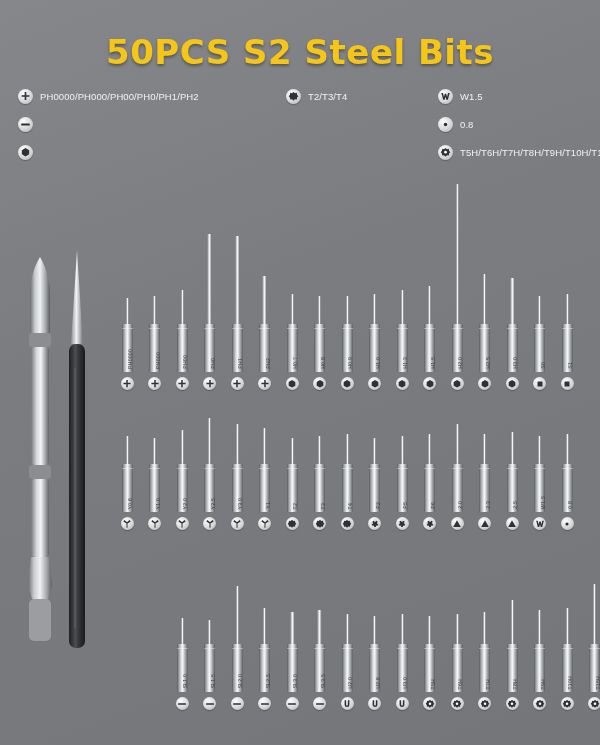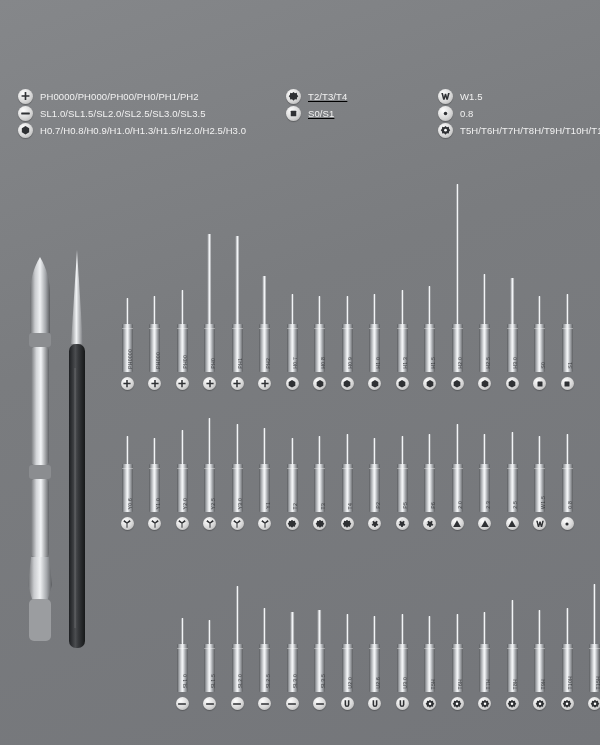--- a/index.html
+++ b/index.html
@@ -42,24 +42,24 @@
     position: absolute;
     top: 88px;
     left: 18px;
     width: 564px;
     display: flex;
     gap: 0px;
   }
   .legend-col {
     display: flex;
     flex-direction: column;
-    gap: 0;
+    gap: 11px;
   }
   .legend-col.c1 { width: 268px; }
-  .legend-col.c2 { width: 152px; text-decoration: underline; }
+  .legend-col.c2 { width: 152px; }
   .legend-col.c3 { width: 144px; }
   .legend-row {
     display: flex;
     align-items: center;
     gap: 7px;
     height: 17px;
   }
   .legend-label {
     color: #f2f2f2;
     font-size: 9.5px;
@@ -151,64 +151,55 @@
   .chip.small {
     width: 13px;
     height: 13px;
   }
 </style>
 </head>
 <body>
 
 <div class="page">
 
+  <div class="title">50PCS S2 Steel Bits</div>
 
   <div class="legend">
     <div class="legend-col c1">
         <div class="legend-row">
           <span class="chip">
             <svg width="11" height="11" viewBox="0 0 12 12">
               <path d="M5.1 1.2h1.8v3.4l3.4 0v1.8l-3.4 0v3.4H5.1V6.4l-3.4 0V4.6l3.4 0z" fill="#2f3134"></path>
             </svg>
           </span>
           <span class="legend-label">PH0000/PH000/PH00/PH0/PH1/PH2</span>
         </div>
         <div class="legend-row">
           <span class="chip">
             <svg width="11" height="11" viewBox="0 0 12 12">
               <rect x="1.3" y="5" width="9.4" height="2" rx="0.4" fill="#2f3134"></rect>
             </svg>
           </span>
-          <span class="legend-label">SL1.0/SL1.5/SL2.0/SL2.5/SL3.0/SL3.5</span>
         </div>
         <div class="legend-row">
           <span class="chip">
             <svg width="11" height="11" viewBox="0 0 12 12">
               <path d="M6 1.2 L10 3.5 V8 L6 10.3 L2 8 V3.5 Z" fill="#2f3134"></path>
             </svg>
           </span>
-          <span class="legend-label">H0.7/H0.8/H0.9/H1.0/H1.3/H1.5/H2.0/H2.5/H3.0</span>
         </div>
       </div>
     <div class="legend-col c2">
         <div class="legend-row">
           <span class="chip">
             <svg width="11" height="11" viewBox="0 0 12 12">
               <path d="M6 1 L7.6 2.4 L9.6 2 L9.9 4.1 L11.2 5.6 L9.9 7.1 L9.6 9.2 L7.6 8.9 L6 10.5 L4.4 8.9 L2.4 9.2 L2.1 7.1 L0.8 5.6 L2.1 4.1 L2.4 2 L4.4 2.4 Z" fill="#2f3134"></path>
             </svg>
           </span>
           <span class="legend-label">T2/T3/T4</span>
-        </div>
-        <div class="legend-row">
-          <span class="chip">
-            <svg width="11" height="11" viewBox="0 0 12 12">
-              <rect x="3" y="3" width="6" height="6" rx="0.6" fill="#2f3134"></rect>
-            </svg>
-          </span>
-          <span class="legend-label">S0/S1</span>
         </div>
       </div>
     <div class="legend-col c3">
         <div class="legend-row">
           <span class="chip">
             <svg width="11" height="11" viewBox="0 0 12 12">
               <path d="M1.4 2.2 h1.9 l1 4.3 0.9 -3.4 h1.6 l0.9 3.4 1 -4.3 h1.9 l-2 7.4 h-1.7 l-0.9 -3.3 -0.9 3.3 h-1.7 z" fill="#2f3134"></path>
             </svg>
           </span>
           <span class="legend-label">W1.5</span>

